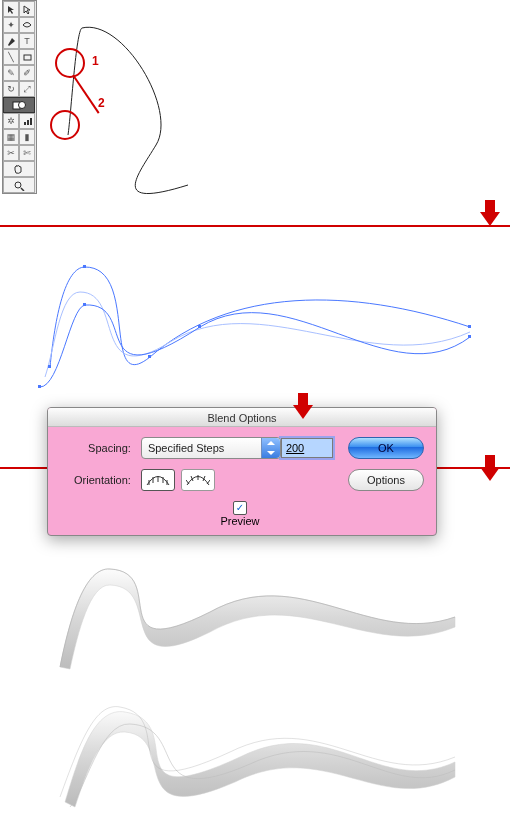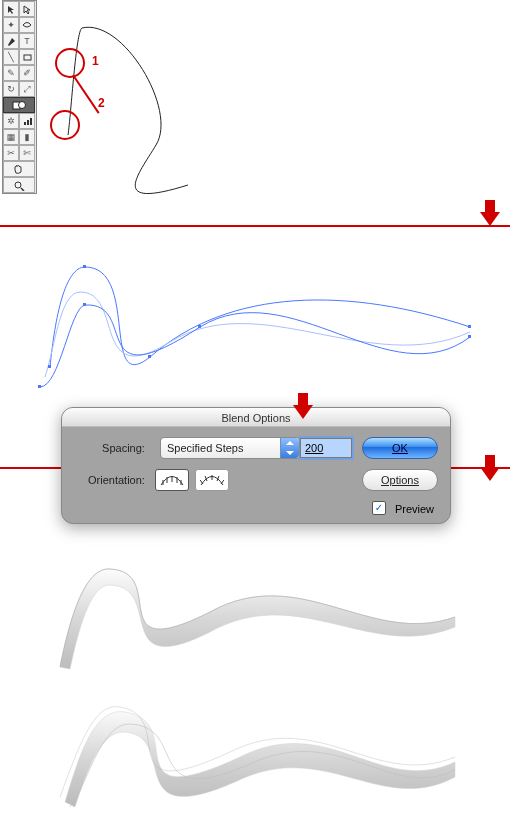--- a/index.html
+++ b/index.html
@@ -125,26 +125,26 @@
   .red-rule {
     position: absolute;
     left: 0;
     top: 60px;
     width: 510px;
     height: 2px;
     background: #d00000;
   }
   .dialog {
     position: absolute;
-    left: 61px;
+    left: 47px;
     top: 0;
     width: 388px;
-    background: #a3a3a3;
+    background: #f9a8d4;
     border: 1px solid #888;
-    border-radius: 12px;
+    border-radius: 4px;
     box-shadow: 0 4px 16px rgba(0,0,0,0.35);
     overflow: hidden;
   }
   .dlg-title {
     text-align: center;
     font-size: 11px;
     padding: 4px 0 2px 0;
     background: linear-gradient(#fdfdfd, #dcdcdc);
     border-bottom: 1px solid #bbb;
     color: #333;
@@ -158,21 +158,20 @@
     align-items: center;
   }
   .dlg-label {
     text-align: right;
     color: #222;
     margin-left: 14px;
   }
   .row-spacing-controls {
     display: flex;
     align-items: center;
-    justify-content: flex-end;
   }
   .aqua-select {
     display: inline-flex;
     align-items: center;
     height: 20px;
     background: linear-gradient(#ffffff, #ececec);
     border: 1px solid #8a8a8a;
     border-radius: 4px;
     padding: 0 22px 0 6px;
     font-size: 11px;
@@ -227,21 +226,20 @@
     display: inline-flex;
     align-items: center;
     justify-content: center;
     width: 74px;
     height: 20px;
     border-radius: 11px;
     font-size: 11px;
     border: 1px solid #888;
     background: linear-gradient(#ffffff, #e5e5e5);
     color: #222;
-    text-decoration: underline;
   }
   .aqua-btn.primary {
     background: linear-gradient(#aee0ff, #3a8ff0 45%, #1e6be0 46%, #6fb6ff);
     border-color: #2f64b0;
     color: #003;
   }
   .btn-col {
     display: flex;
     flex-direction: column;
     gap: 6px;
@@ -263,23 +261,24 @@
     justify-content: center;
   }
   .orient-btn.active {
     background: #ffffff;
     border-color: #555;
   }
   .preview-row {
     grid-column: 1 / 4;
     display: flex;
     justify-content: flex-end;
-    align-items: flex-end;
-    gap: 9px;
+    align-items: center;
+    gap: 0;
     padding-right: 4px;
+    flex-direction: column;
   }
   .chk {
     width: 12px;
     height: 12px;
     border: 1px solid #555;
     border-radius: 2px;
     background: #fff;
     display: inline-flex;
     align-items: center;
     justify-content: center;

